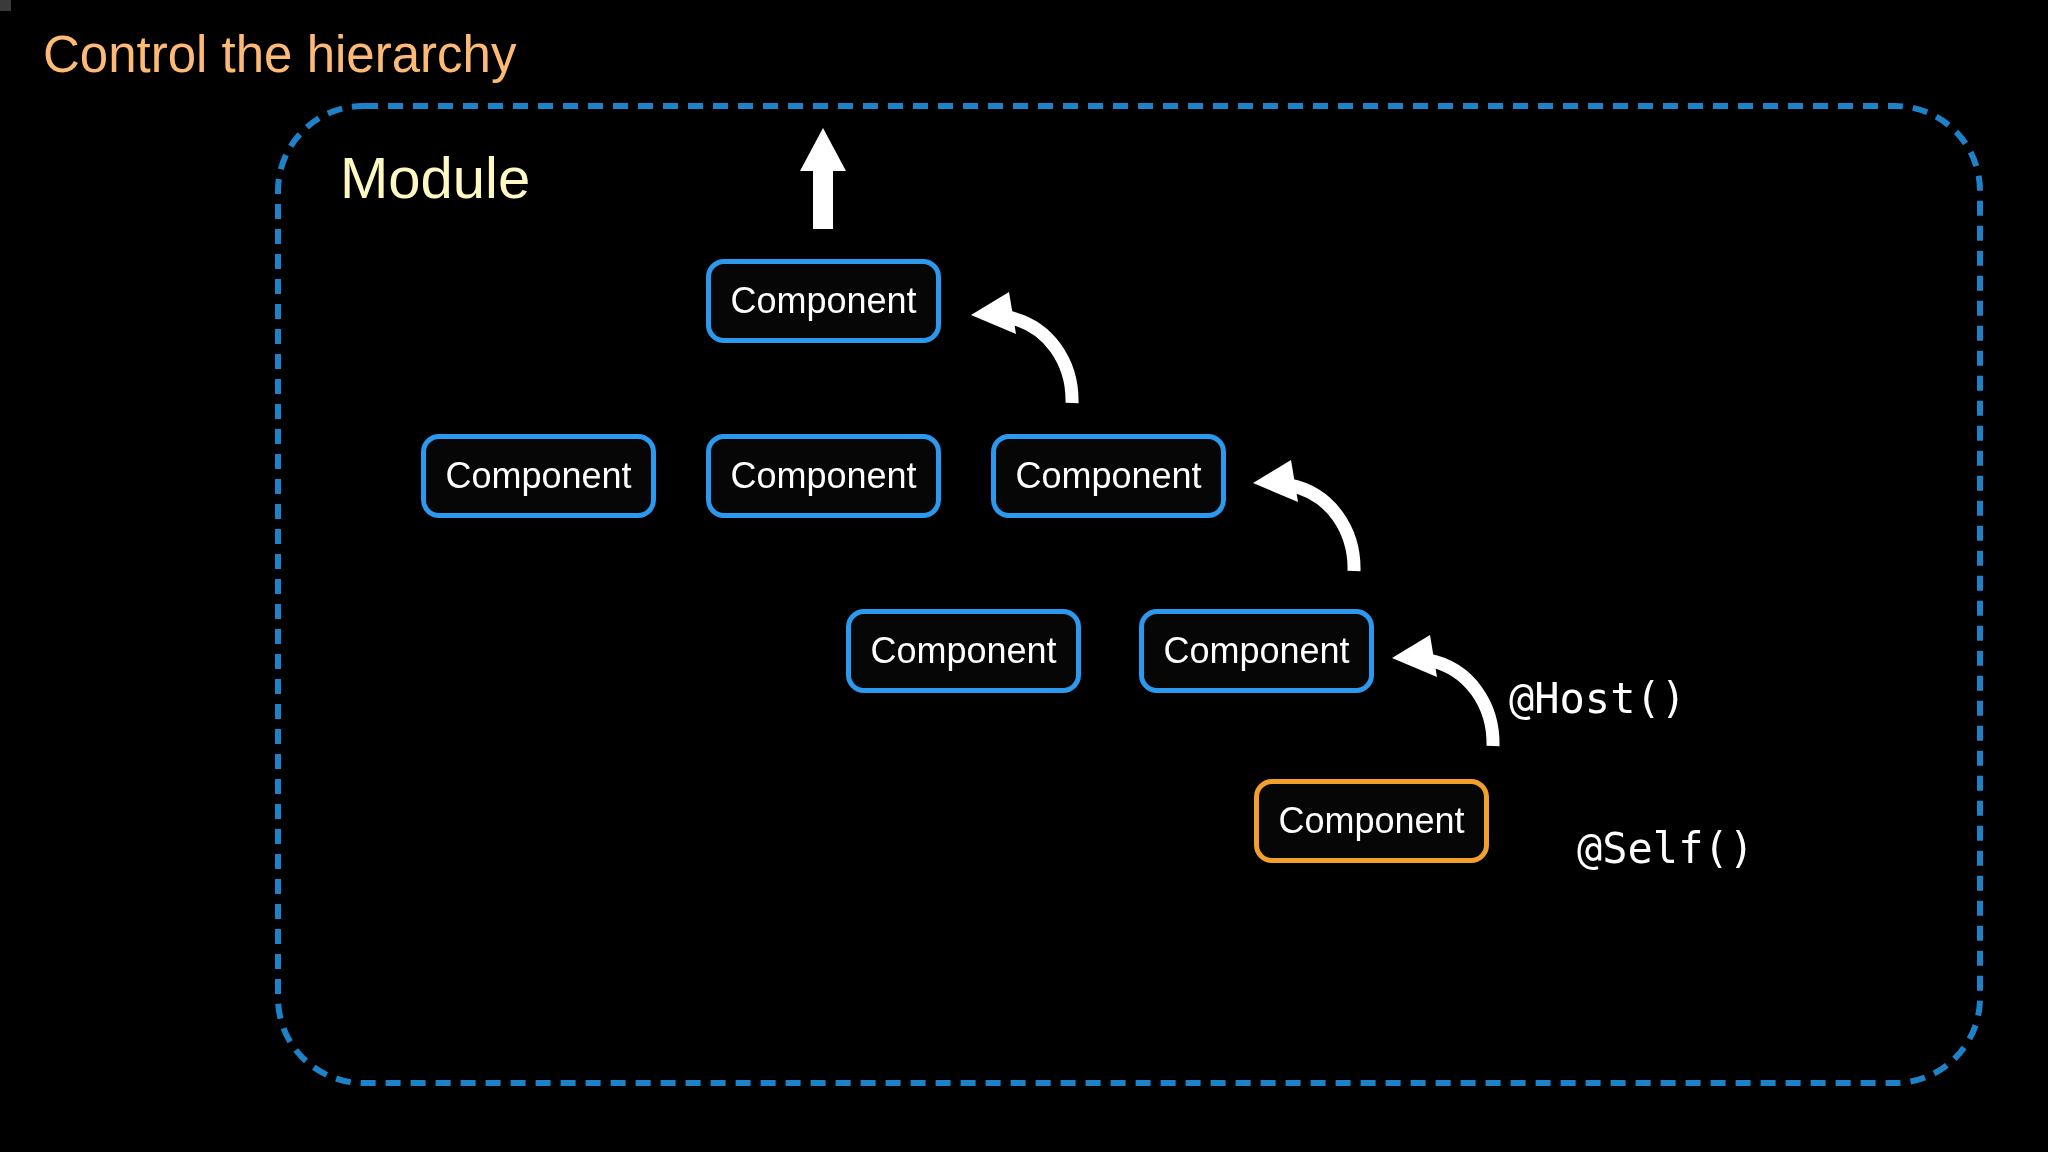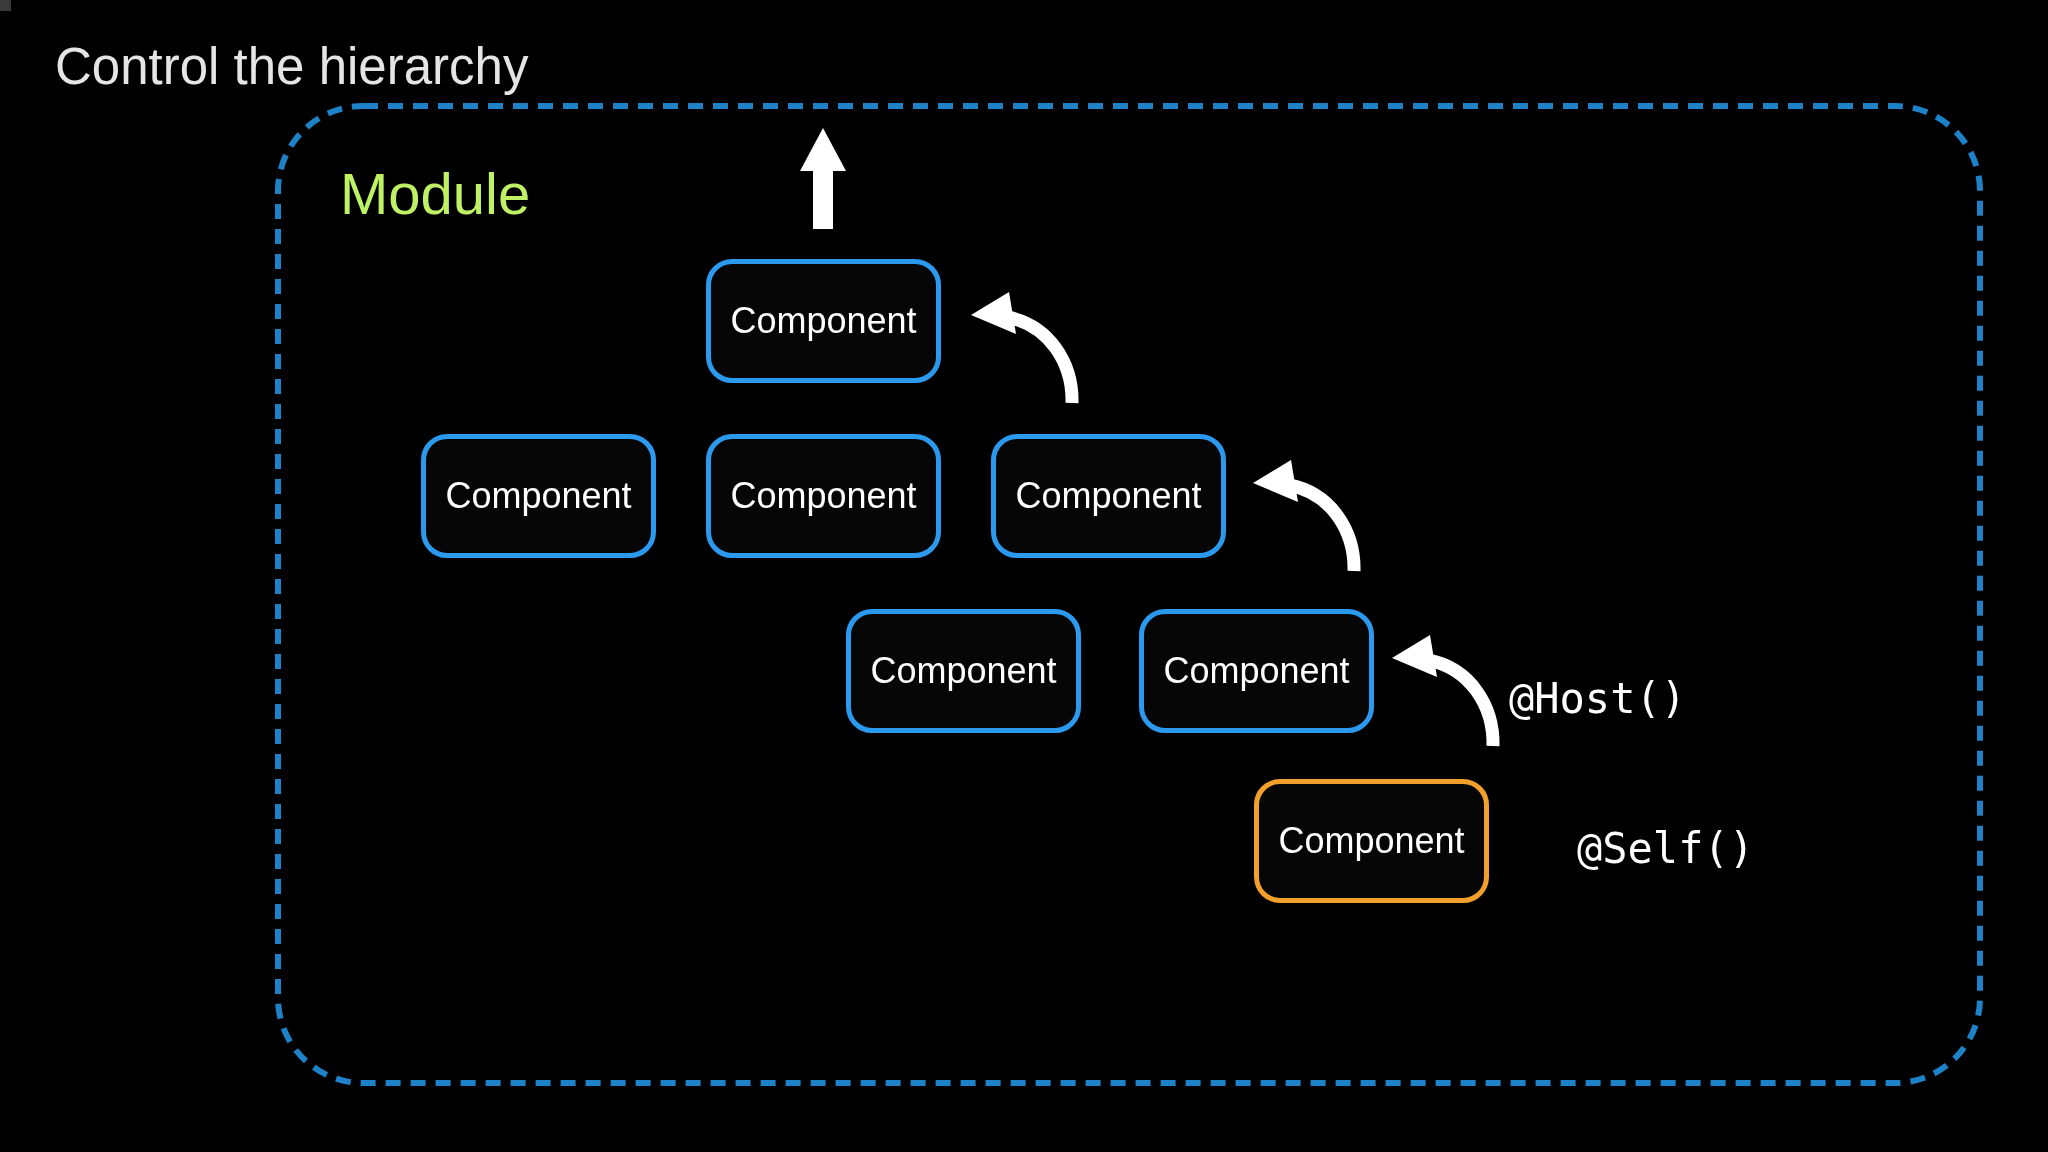--- a/index.html
+++ b/index.html
@@ -4,33 +4,33 @@
 <style>
   html,body{margin:0;padding:0;background:#000;}
   .stage{
     position:relative;width:2048px;height:1152px;background:#000000;
     overflow:hidden;font-family:"Liberation Sans",sans-serif;
   }
   .corner-artifact{
     position:absolute;left:0;top:0;width:11px;height:11px;background:#3a3a3a;
   }
   .slide-title{
-    position:absolute;left:43px;top:27px;margin:12px;
-    font-size:51px;font-weight:400;color:#e5e5e5;line-height:1.1;letter-spacing:0;
+    position:absolute;left:43px;top:27px;margin:0;
+    font-size:51px;font-weight:400;color:#fdba74;line-height:1.1;letter-spacing:0;
   }
   .module-label{
-    position:absolute;left:340px;top:162px;
-    font-size:58px;font-weight:400;color:#bef264;line-height:1.1;
+    position:absolute;left:340px;top:146px;
+    font-size:58px;font-weight:400;color:#fef9c3;line-height:1.1;
   }
   .overlay{
     position:absolute;left:0;top:0;width:2048px;height:1152px;pointer-events:none;
   }
   .component{
-    position:absolute;width:235px;height:124px;box-sizing:border-box;
-    border:5px solid #2b99ee;border-radius:26px;background:#060606;
+    position:absolute;width:235px;height:84px;box-sizing:border-box;
+    border:5px solid #2b99ee;border-radius:18px;background:#060606;
     display:flex;align-items:center;justify-content:center;
   }
   .component .component-label{
     color:#ffffff;font-size:36px;line-height:1;white-space:nowrap;
   }
   .component.highlight{border-color:#f2a02b;}
   .c1{left:706px;top:259px;}
   .c2{left:421px;top:434px;}
   .c3{left:706px;top:434px;}
   .c4{left:991px;top:434px;}

